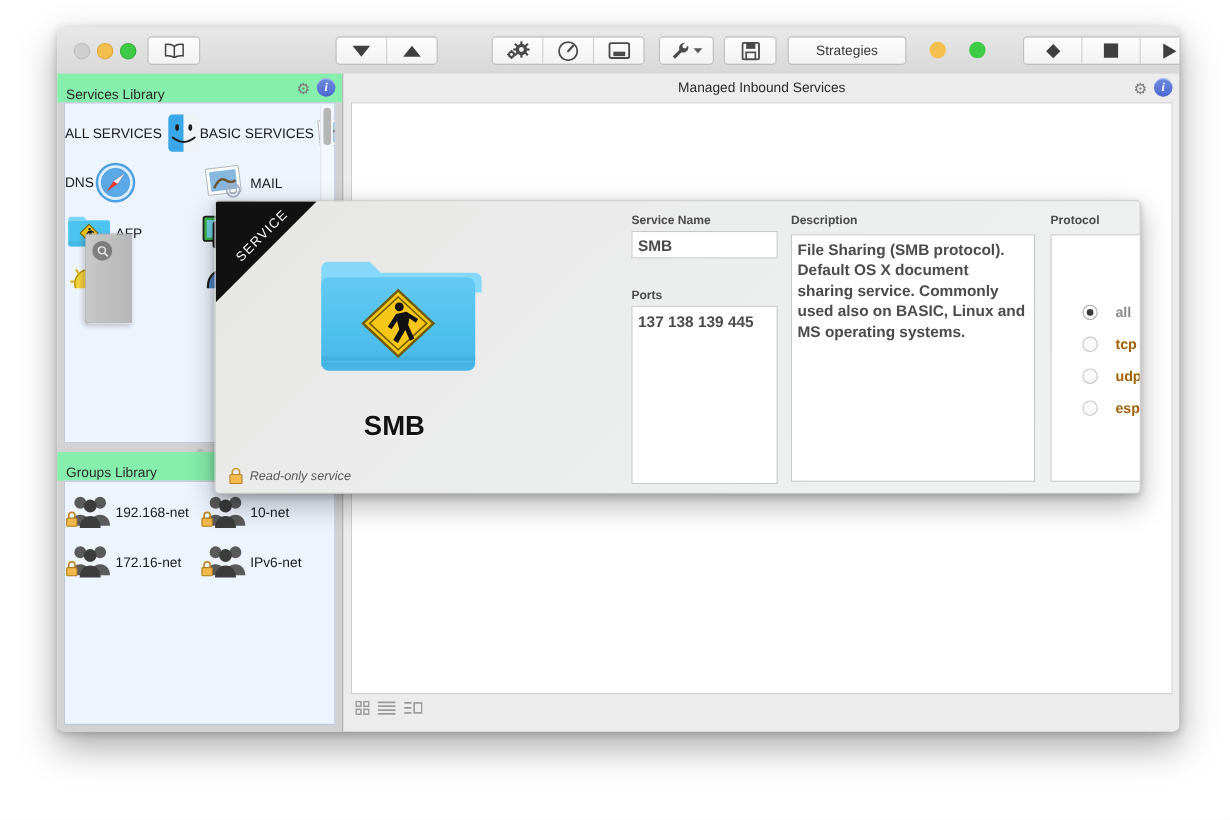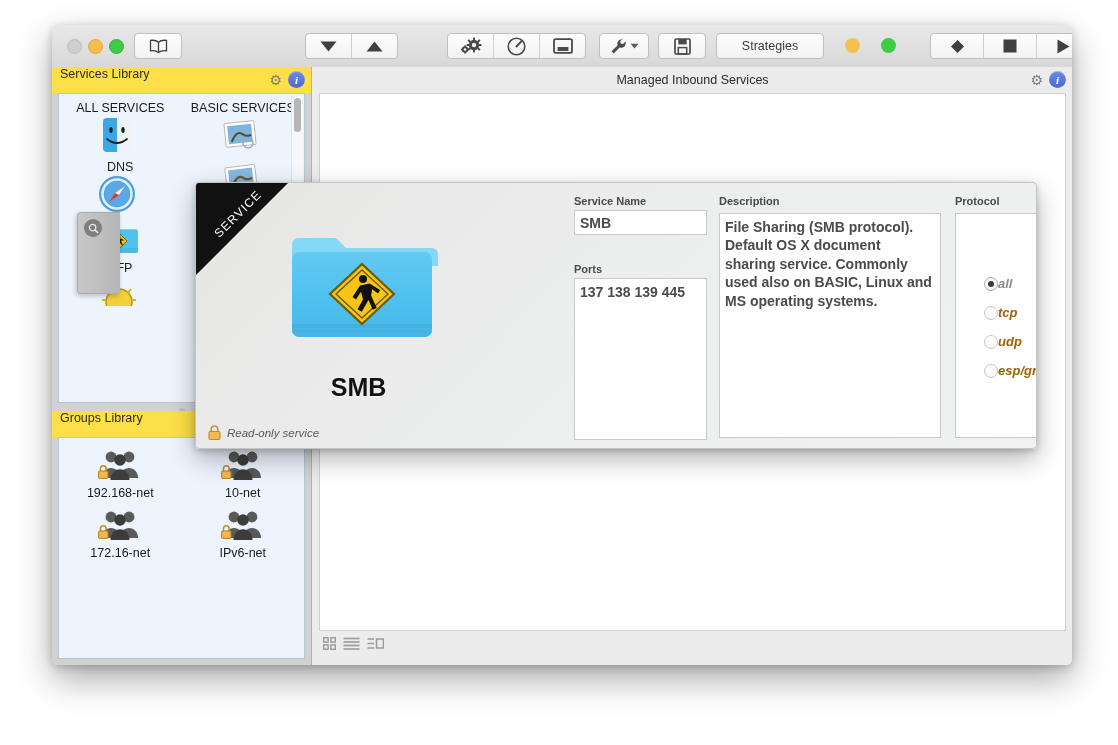--- a/index.html
+++ b/index.html
@@ -79,22 +79,22 @@
   #left-col {
     position: absolute;
     left: 0; top: 0; width: 260px; bottom: 0;
     background: #d2d2d2;
     border-right: 1px solid #b2b2b2;
     box-sizing: border-box;
   }
   .pane-header {
     position: relative;
     height: 26px;
-    background: #fde047;
-    display: flex; align-items: flex-start;
+    background: #86efac;
+    display: flex; align-items: flex-end;
   }
   .pane-title {
     margin-left: 8px;
     font-size: 12.5px;
     color: #2b2b2b;
   }
   .pane-tools {
     position: absolute; right: 6px; top: 4px;
     display: flex; align-items: center; gap: 6px;
   }
@@ -127,21 +127,21 @@
   }
   .grid-inner {
     position: absolute; inset: 0;
     display: flex; flex-wrap: wrap;
     align-content: flex-start;
     padding-top: 4px;
   }
   .cell {
     width: 50%;
     box-sizing: border-box;
-    display: flex; flex-direction: column;
+    display: flex; flex-direction: row;
     align-items: center;
     padding: 3px 0 2px;
   }
   .cell .label {
     font-size: 12.5px; color: #1a1a1a; margin-top: 1px;
     white-space: nowrap;
   }
   .cell.header-cell .label { margin-top: 0; }
   .cell-icon { width: 46px; height: 40px; position: relative; }
 
@@ -302,21 +302,21 @@
   #proto-box  {
     position: absolute; top: 18px; bottom: 0; left: 0; right: 0;
     background: #ffffff; border: 1px solid #c9c9c9; box-sizing: border-box;
   }
   #ports-label { margin-top: 28px; }
 
   .radio-list {
     position: absolute; left: 28px; top: 62px;
     display: flex; flex-direction: column; gap: 14px;
   }
-  .radio-row { display: flex; align-items: flex-end; gap: 0; font-style: italic; }
+  .radio-row { display: flex; align-items: flex-end; gap: 16px; }
   .radio {
     width: 14px; height: 14px; border-radius: 50%;
     border: 1px solid #c6c6c6;
     background: linear-gradient(to bottom, #ffffff, #f6f6f6);
     box-sizing: border-box;
     display: flex; align-items: center; justify-content: center;
   }
   .radio.on { border-color: #a9a9a9; }
   .radio.on::after {
     content: ""; width: 6px; height: 6px; border-radius: 50%;

